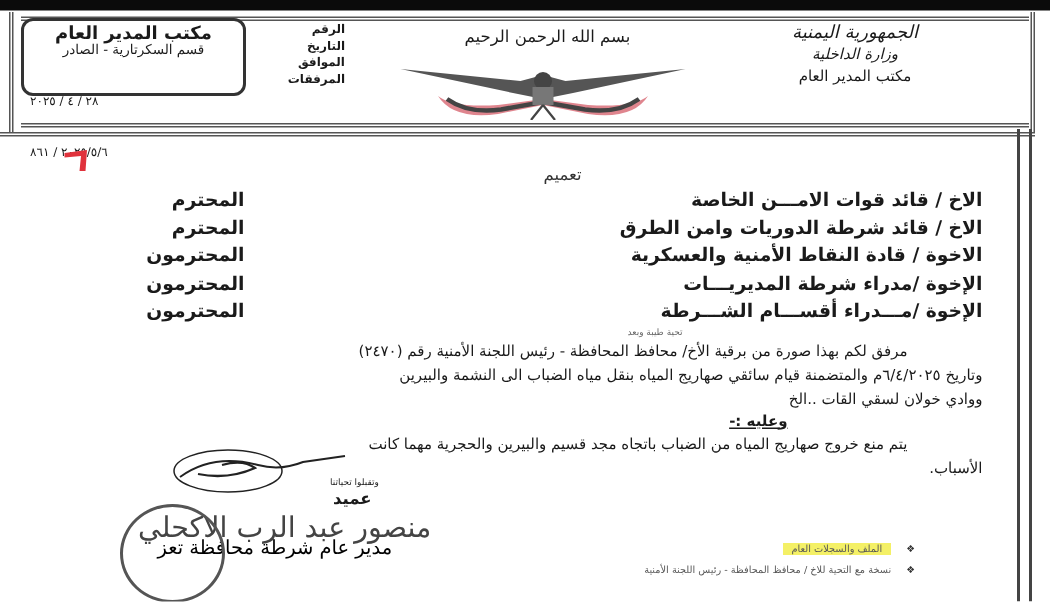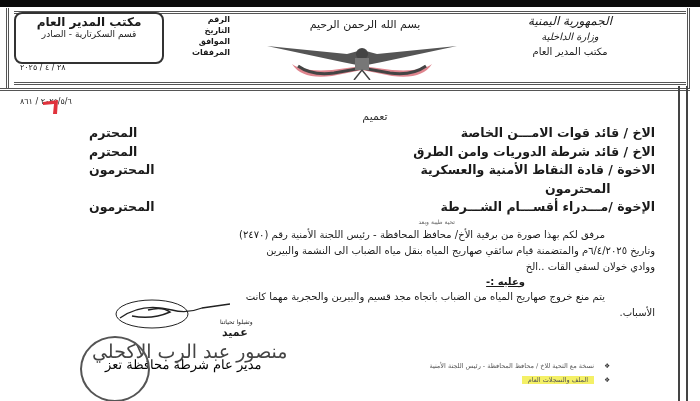--- a/index.html
+++ b/index.html
@@ -60,21 +60,21 @@
   .org .o4 { font-size:10px; }
 
   .red-mark {
     position:absolute; left:42px; top:99px; width:18px; height:16px;
   }
 
   .main { position:absolute; right:45px; top:110px; width:610px; direction:rtl; }
   .circ-title { font-size:11px; text-align:center; margin-right:220px; width:120px; line-height:14px; color:#333; }
   .addr-row { display:flex; justify-content:space-between; font-weight:bold; font-size:12.5px; line-height:18.5px; }
   .addr-row .to { text-align:right; }
-  .addr-row .hon { text-align:left; width:110px; padding-left:8px;margin-left:36px; }
+  .addr-row .hon { text-align:right; width:110px; padding-left:8px; }
   .greet { font-size:6px; color:#666; line-height:10px; margin-right:200px; }
   .para { font-size:10px; line-height:16px; text-align:right; }
   .para .indent { padding-right:50px; }
   .wa { font-weight:bold; text-decoration:underline; font-size:10px; line-height:14px; padding-right:130px; }
   .sign-small { position:absolute; left:220px; top:318px; font-size:6px; direction:rtl; }
   .sign-rank { position:absolute; left:222px; top:326px; font-size:11px; font-weight:bold; direction:rtl; }
   .sign-name { position:absolute; left:92px; top:340px; font-size:19px; font-family:"DejaVu Serif", serif; direction:rtl; color:#444; }
   .sign-title { position:absolute; left:105px; top:357px; font-size:13px; font-family:"DejaVu Serif", serif; direction:rtl; color:#000000; }
   .signature { position:absolute; left:92px; top:298px; width:140px; height:36px; }
   .stamp { position:absolute; left:80px; top:336px; width:66px; height:62px; border:2px solid #555; border-radius:50%; }
@@ -138,20 +138,21 @@
   </div>
   <div class="addr-row">
     <span class="to">الاخ / قائد شرطة الدوريات وامن الطرق</span>
     <span class="hon">المحترم</span>
   </div>
   <div class="addr-row">
     <span class="to">الاخوة / قادة النقاط الأمنية والعسكرية</span>
     <span class="hon">المحترمون</span>
   </div>
   <div class="addr-row">
+    <span class="to">الإخوة /مدراء شرطة المديريـــات</span>
     <span class="hon">المحترمون</span>
   </div>
   <div class="addr-row">
     <span class="to">الإخوة /مـــدراء أقســـام الشـــرطة</span>
     <span class="hon">المحترمون</span>
   </div>
 
   <div class="greet">تحية طيبة وبعد</div>
 
   <div class="para">
@@ -173,19 +174,19 @@
 </svg>
 <div class="sign-small">وتقبلوا تحياتنا</div>
 <div class="sign-rank">عميد</div>
 <div class="sign-name">منصور عبد الرب الاكحلي</div>
 <div class="sign-title">مدير عام شرطة محافظة تعز</div>
 <div class="stamp"></div>
 
 <div class="cc">
   <div>
     <span class="bullet">❖</span>
-    <span>نسخة مع التحية للاخ / محافظ المحافظة - رئيس اللجنة الأمنية</span>
+    <span class="hl">الملف والسجلات العام</span>
   </div>
   <div>
     <span class="bullet">❖</span>
-    <span class="hl">الملف والسجلات العام</span>
+    <span>نسخة مع التحية للاخ / محافظ المحافظة - رئيس اللجنة الأمنية</span>
   </div>
 </div>
 
 </body></html>

